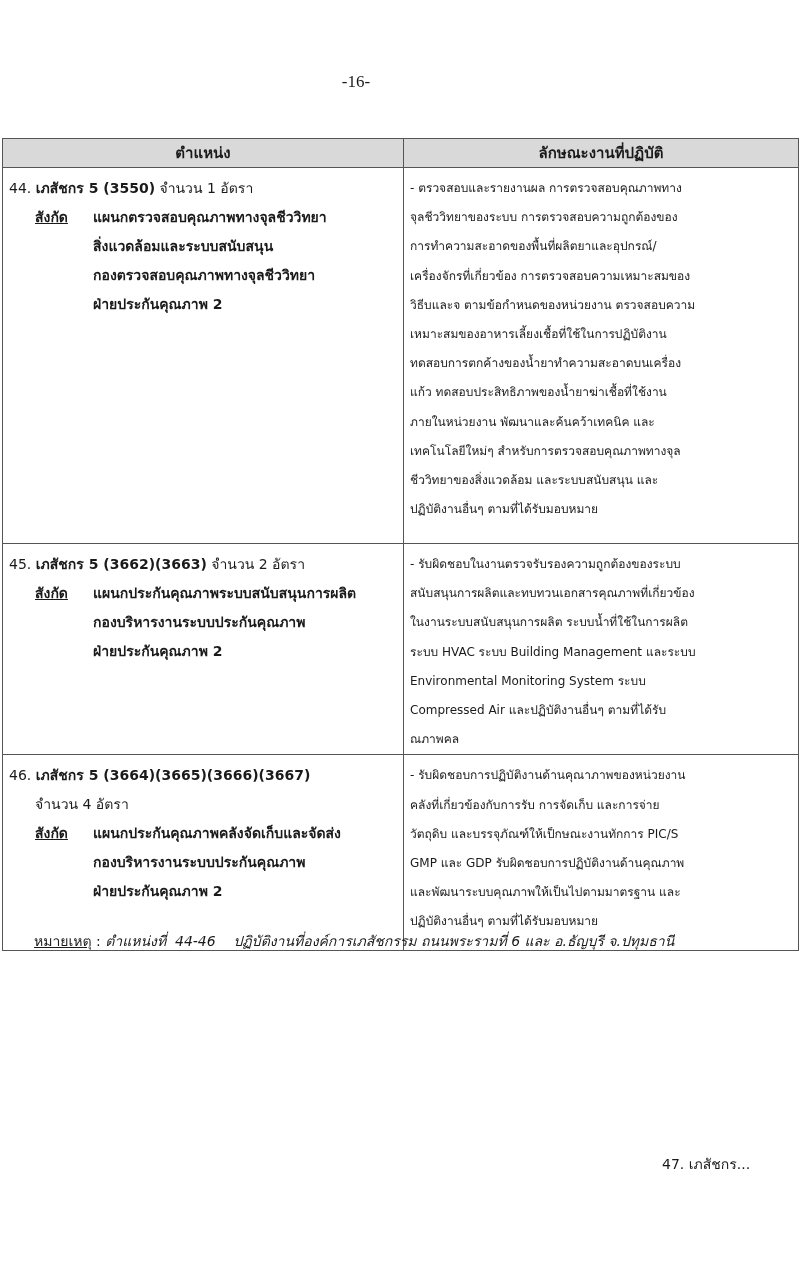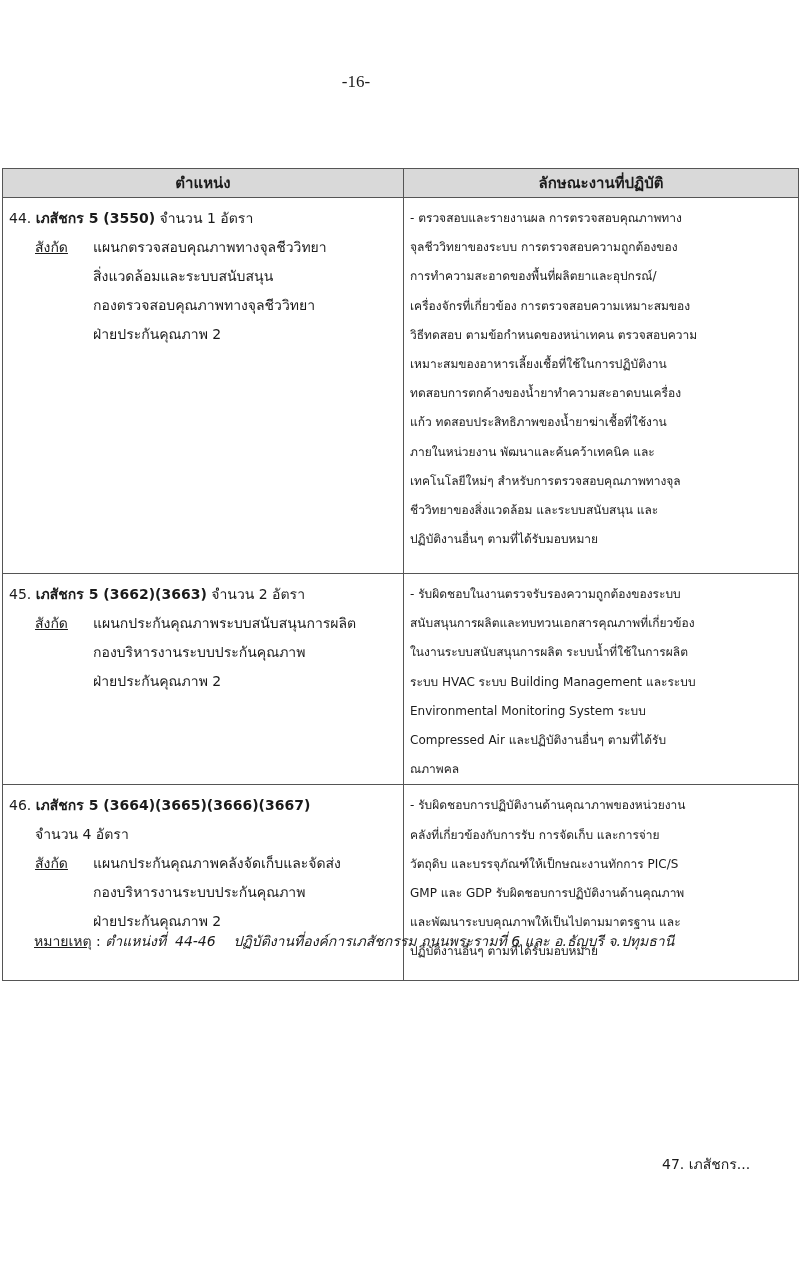--- a/index.html
+++ b/index.html
@@ -24,21 +24,20 @@
     font-family: "Liberation Serif", "DejaVu Serif", serif;
     font-size: 17px;
   }
   table.main {
     position: absolute;
     top: 138px;
     left: 2px;
     width: 796px;
     border-collapse: collapse;
     table-layout: fixed;
-    margin-top: 30px;
   }
   table.main th, table.main td {
     border: 1.5px solid #555;
     vertical-align: top;
   }
   table.main th {
     background: #d9d9d9;
     height: 28px;
     font-weight: bold;
     font-size: 15px;
@@ -54,21 +53,21 @@
     line-height: 29px;
   }
   td.desc {
     padding: 6px 8px 0 6px;
     font-size: 12px;
     line-height: 29.2px;
     text-align: justify;
   }
   .pos-title b { font-weight: bold; }
   .indent1 { padding-left: 26px; }
-  .affil-row { display: flex; padding-left: 26px; }
+  .affil-row { display: flex; padding-left: 26px; font-weight: bold; }
   .affil-label { text-decoration: underline; width: 58px; flex: none; }
   .affil-lines { flex: 1; }
   .note {
     position: absolute;
     top: 930px;
     left: 34px;
     font-size: 14px;
     white-space: nowrap;
   }
   .note .label { text-decoration: underline; }
@@ -112,21 +111,21 @@
             <div>กองตรวจสอบคุณภาพทางจุลชีววิทยา</div>
             <div>ฝ่ายประกันคุณภาพ 2</div>
           </div>
         </div>
       </td>
       <td class="desc">
         <div>- ตรวจสอบและรายงานผล การตรวจสอบคุณภาพทาง</div>
         <div>จุลชีววิทยาของระบบ การตรวจสอบความถูกต้องของ</div>
         <div>การทำความสะอาดของพื้นที่ผลิตยาและอุปกรณ์/</div>
         <div>เครื่องจักรที่เกี่ยวข้อง การตรวจสอบความเหมาะสมของ</div>
-        <div>วิธีทดสอบ ตามข้อกำหนดของหน่าเทคน ตรวจสอบความ</div>
+        <div>วิธีบและจ ตามข้อกำหนดของหน่วยงาน ตรวจสอบความ</div>
         <div>เหมาะสมของอาหารเลี้ยงเชื้อที่ใช้ในการปฏิบัติงาน</div>
         <div>ทดสอบการตกค้างของน้ำยาทำความสะอาดบนเครื่อง</div>
         <div>แก้ว ทดสอบประสิทธิภาพของน้ำยาฆ่าเชื้อที่ใช้งาน</div>
         <div>ภายในหน่วยงาน พัฒนาและค้นคว้าเทคนิค และ</div>
         <div>เทคโนโลยีใหม่ๆ สำหรับการตรวจสอบคุณภาพทางจุล</div>
         <div>ชีววิทยาของสิ่งแวดล้อม และระบบสนับสนุน และ</div>
         <div>ปฏิบัติงานอื่นๆ ตามที่ได้รับมอบหมาย</div>
       </td>
     </tr>
 

